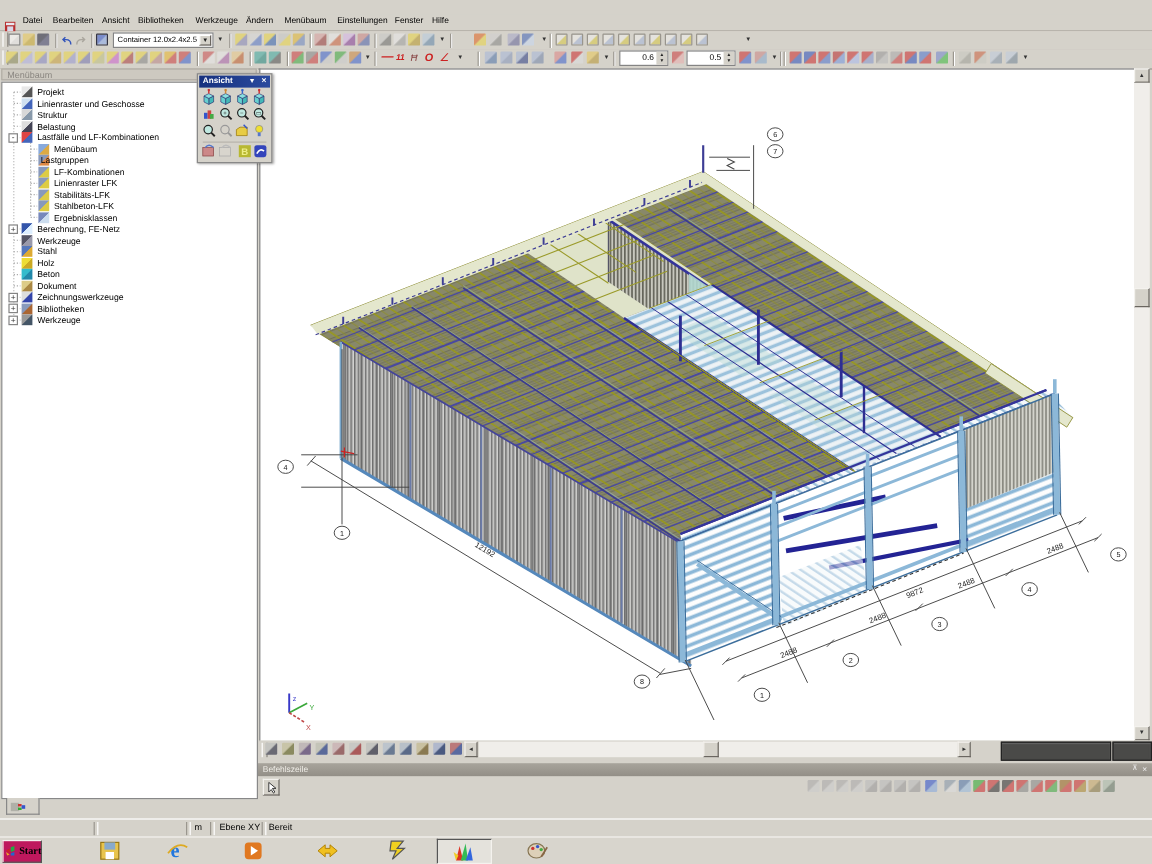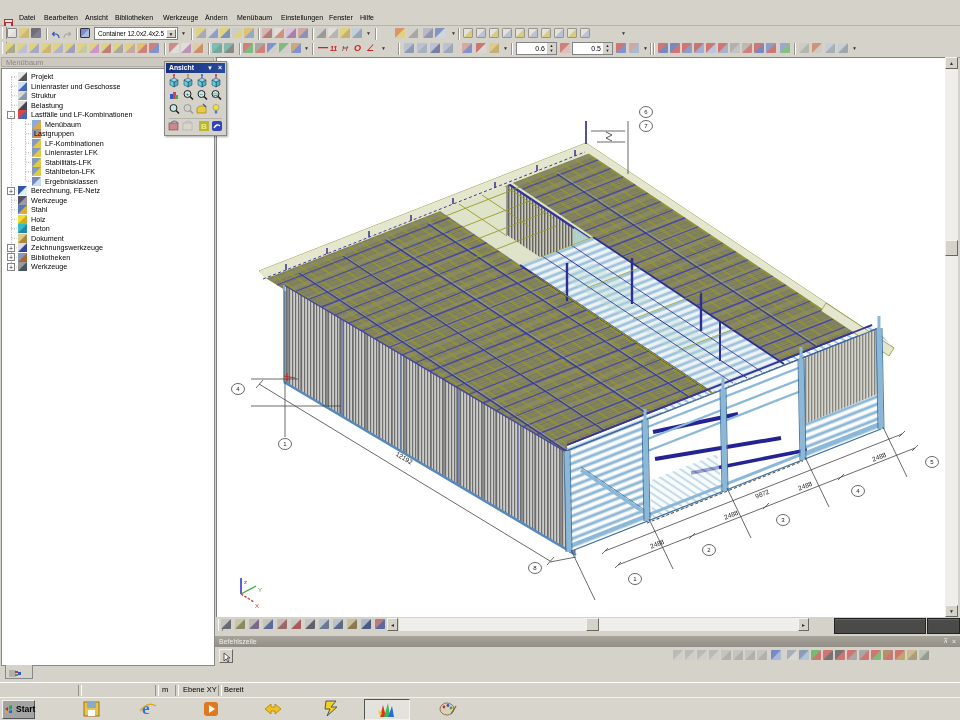--- a/index.html
+++ b/index.html
@@ -696,21 +696,21 @@
   <div id="statusbar" class="abs">
       <i class="statsep" style="left:78px;"></i>
       <i class="statsep" style="left:155px;"></i>
       <i class="statsep" style="left:175px;"></i>
       <i class="statsep" style="left:218px;"></i>
       <span style="position:absolute;left:162px;top:2px;font-size:7.5px;">m</span>
       <span style="position:absolute;left:183px;top:2px;font-size:7.5px;">Ebene XY</span>
       <span style="position:absolute;left:224px;top:2px;font-size:7.5px;">Bereit</span>
     </div>
   <div id="taskbar" class="abs">
-      <span style="position:absolute;left:2px;top:2px;width:33px;height:19px;background:#a3a3a3;border:1px solid;border-color:#f4f2ee #555 #555 #f4f2ee;box-sizing:border-box;">
+      <span style="position:absolute;left:2px;top:2px;width:33px;height:19px;background:#be185d;border:1px solid;border-color:#f4f2ee #555 #555 #f4f2ee;box-sizing:border-box;font-family:Liberation Serif, serif;">
 <svg width="12" height="12" style="position:absolute;left:1px;top:2px;">
           <polygon points="1,6 4,4 4,8" fill="#cc2222"></polygon>
           <polygon points="5,3 8,2 8,6 5,7" fill="#22aa44"></polygon>
           <polygon points="5,8 8,7 8,10 5,10" fill="#2266cc"></polygon>
           <polygon points="1,7 4,9 2,10" fill="#eeaa22"></polygon>
         </svg>
 <span style="position:absolute;left:13px;top:3px;font-size:8.5px;font-weight:bold;color:#000;">Start</span>
       </span>
       <span style="position:absolute;left:78px;top:1px;width:34px;height:21px;box-sizing:border-box;">
         <svg width="20" height="18" style="position:absolute;left:4px;top:1px;">

